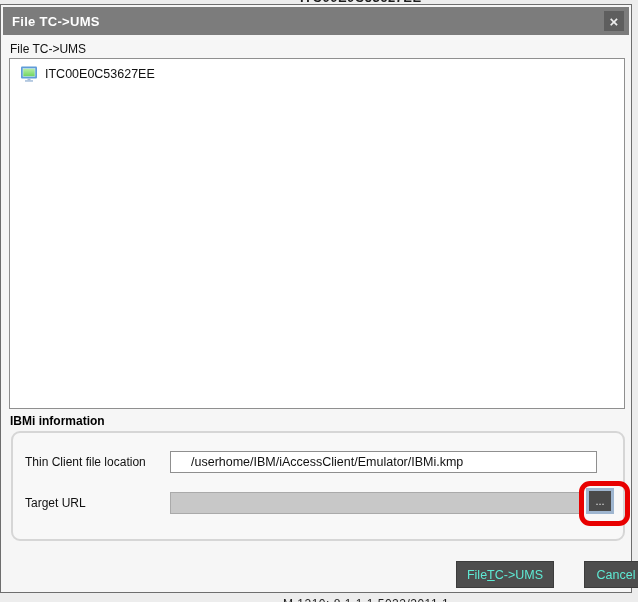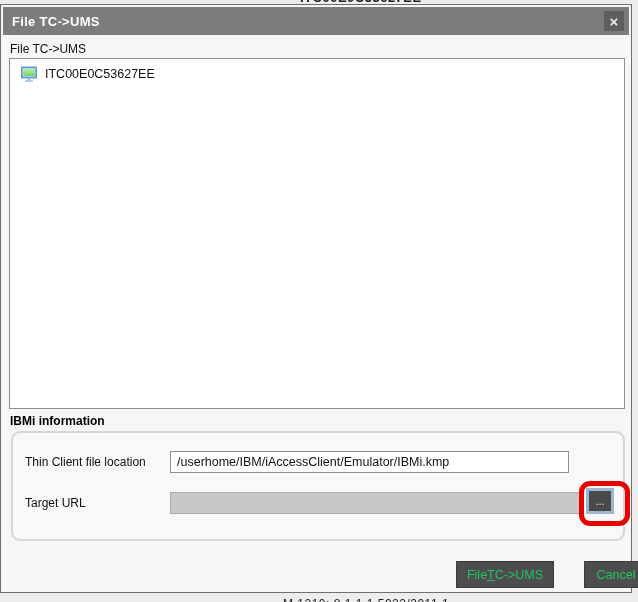--- a/index.html
+++ b/index.html
@@ -59,40 +59,40 @@
   }
   .field-label{
     position:absolute;left:12px;font-size:12px;color:#111;line-height:22px;
   }
   .lbl-row1{top:18px;}
   .lbl-row2{top:59px;text-align:center;}
   .text-input{
     position:absolute;left:157px;top:18px;width:385px;height:20px;
     border:1px solid #8f8f8f;background:#ffffff;font-size:12.5px;
     font-family:"Liberation Sans","DejaVu Sans",sans-serif;
-    padding:0 6px;box-sizing:content-box;color:#111;outline:none;
+    padding:0 20px;box-sizing:content-box;color:#111;outline:none;
   }
   .disabled-input{
     position:absolute;left:157px;top:59px;width:402px;height:20px;
     border:1px solid #aaaaaa;background:#c8c8c8;padding:0 4px;
   }
   .browse-btn{
     position:absolute;left:573px;top:55px;width:28px;height:26px;
     background:#4a4a4a;border:3px solid #9fb6d0;color:#e2e2e2;
     font-size:11px;line-height:1;cursor:pointer;
     display:flex;align-items:center;justify-content:center;
     font-family:"Liberation Sans","DejaVu Sans",sans-serif;
   }
   .red-annotation{
     position:absolute;left:566px;top:48px;width:41px;height:35px;
     border:5px solid #e80000;border-radius:11px;pointer-events:none;
   }
   .dlg-btn{
     position:absolute;top:556px;height:27px;background:#4d4d4d;
-    color:#22c55e;font-size:12.5px;border:1px solid #3c3c3c;
+    color:#5eead4;font-size:12.5px;border:1px solid #3c3c3c;
     font-family:"Liberation Sans","DejaVu Sans",sans-serif;
     cursor:pointer;display:flex;align-items:center;justify-content:center;
     box-sizing:border-box;
   }
   .btn-file{left:455px;width:98px;}
   .btn-cancel{left:583px;width:64px;}
   .mnemonic{text-decoration:underline;}
 </style>
 </head>
 <body>

